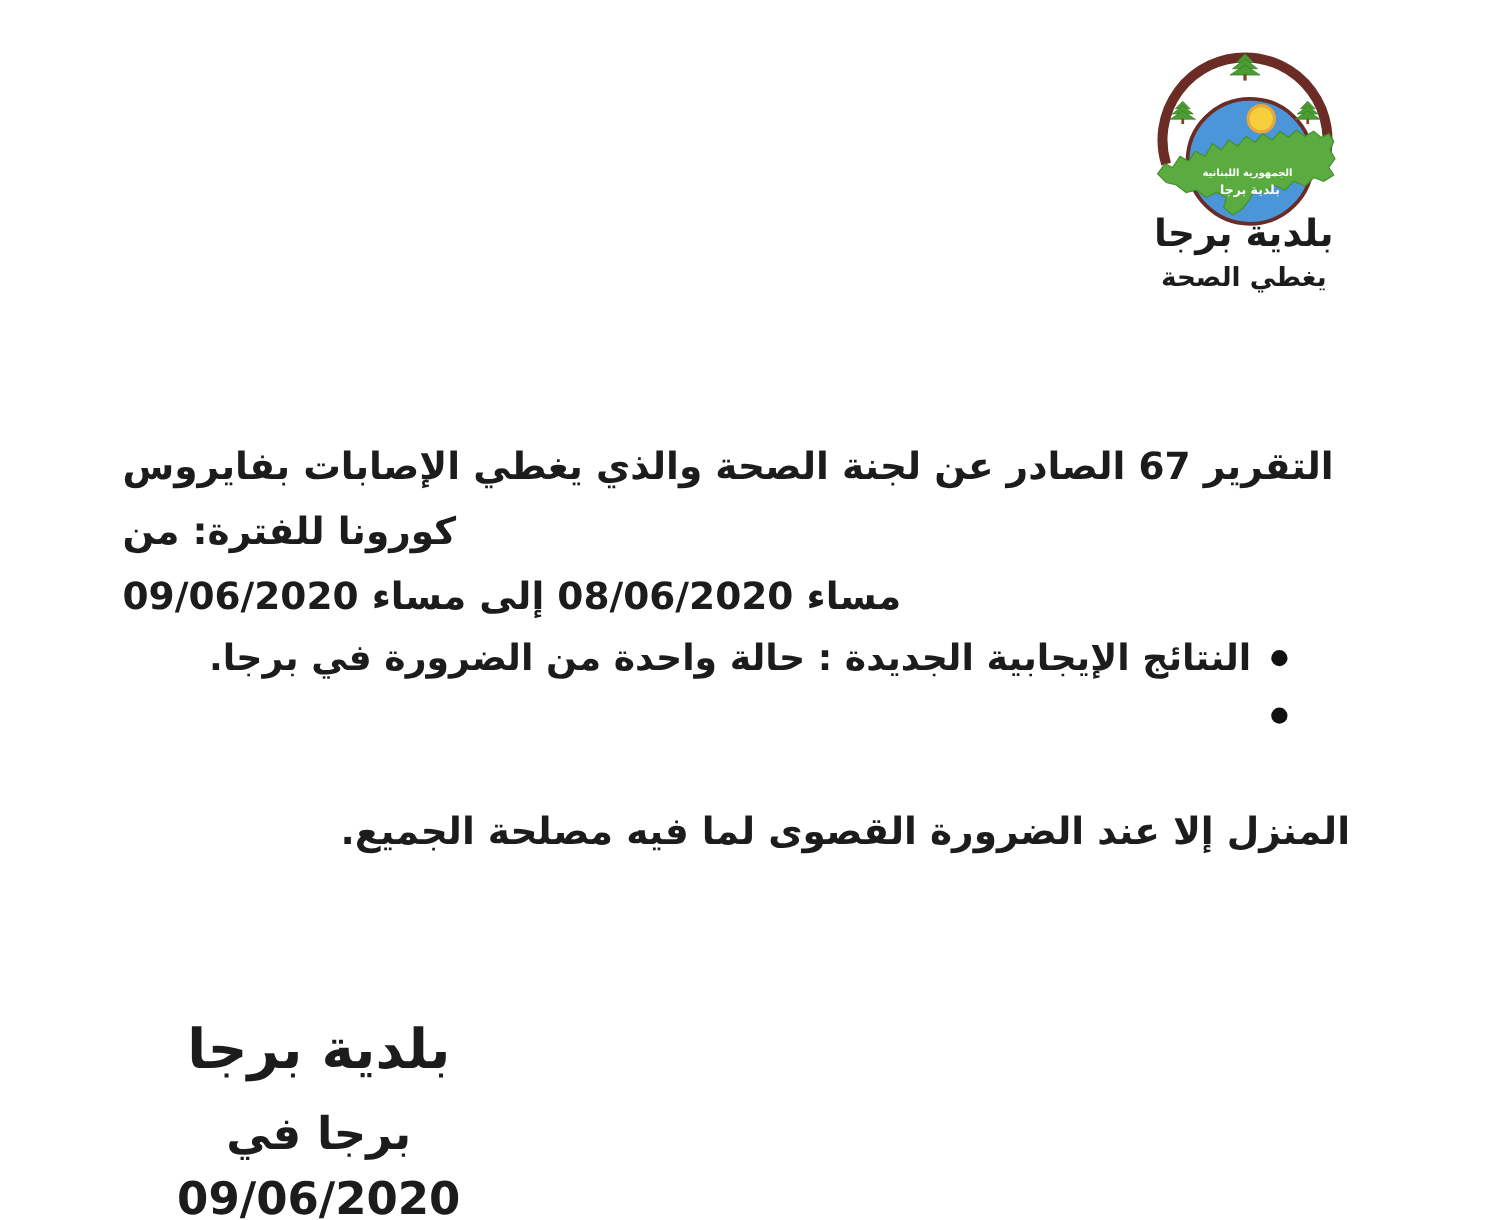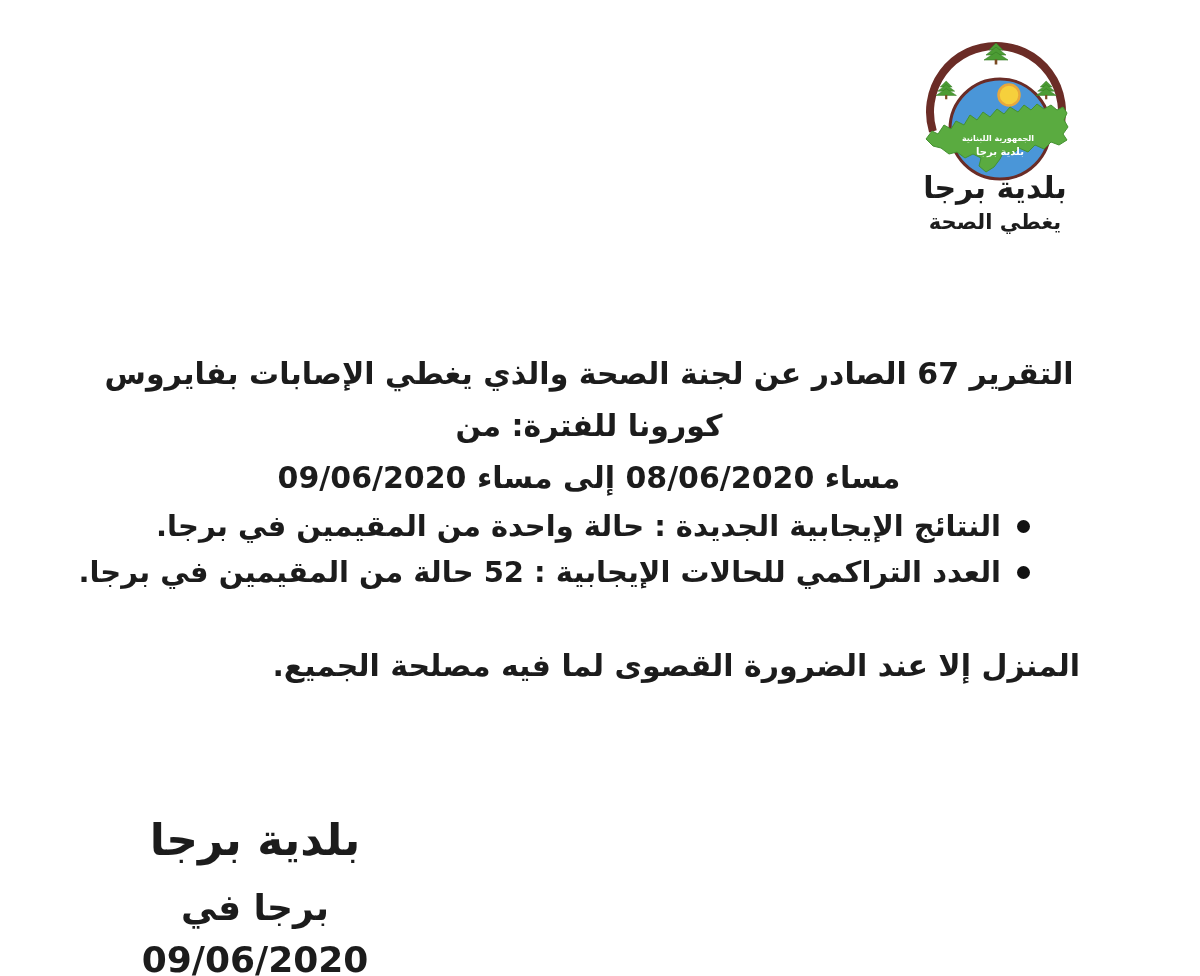--- a/index.html
+++ b/index.html
@@ -41,21 +41,21 @@
     font-weight: bold;
     line-height: 28px;
   }
 
   
   .title-block {
     left: 98px;
     top: 348px;
     width: 982px;
     direction: rtl;
-    text-align: center;
+    text-align: left;
     font-size: 30px;
     font-weight: bold;
     line-height: 52px;
   }
   .bullets-block {
     left: 98px;
     top: 503px;
     width: 982px;
     direction: rtl;
     padding-right: 50px;
@@ -163,25 +163,24 @@
 </div>
 
 <div class="abs title-block" dir="rtl">
   <div>التقرير 67 الصادر عن لجنة الصحة والذي يغطي الإصابات بفايروس كورونا للفترة: من</div>
   <div>مساء 08/06/2020 إلى مساء 09/06/2020</div>
 </div>
 
 <div class="abs bullets-block" dir="rtl">
   <div class="bullet-row">
     <span class="bullet-dot"></span>
-    <span class="bullet-text">النتائج الإيجابية الجديدة : حالة واحدة من المقيمين في برجا.</span>
+    <span class="bullet-text">النتائج الإيجابية الجديدة : حالة واحدة من الضرورة في برجا.</span>
   </div>
   <div class="bullet-row">
     <span class="bullet-dot"></span>
-    <span class="bullet-text">العدد التراكمي للحالات الإيجابية : 52 حالة من المقيمين في برجا.</span>
   </div>
 </div>
 
 <div class="abs appeal-block" dir="rtl">
   <div>المنزل إلا عند الضرورة القصوى لما فيه مصلحة الجميع.</div>
 </div>
 
 <div class="abs sig-name" dir="rtl">بلدية برجا</div>
 <div class="abs sig-date" dir="rtl">برجا في 09/06/2020</div>
 

